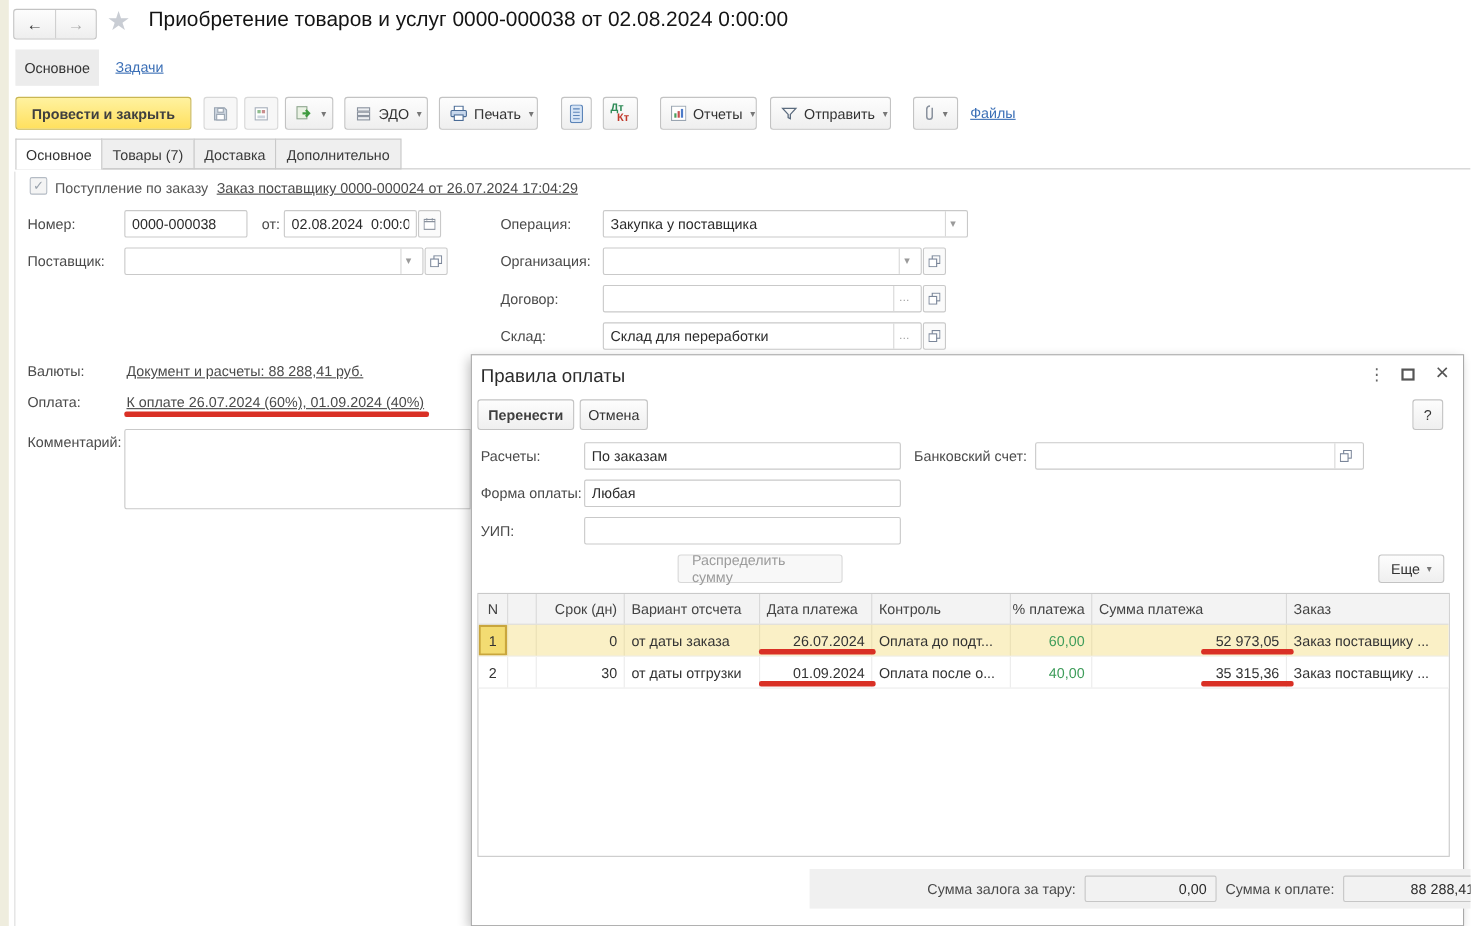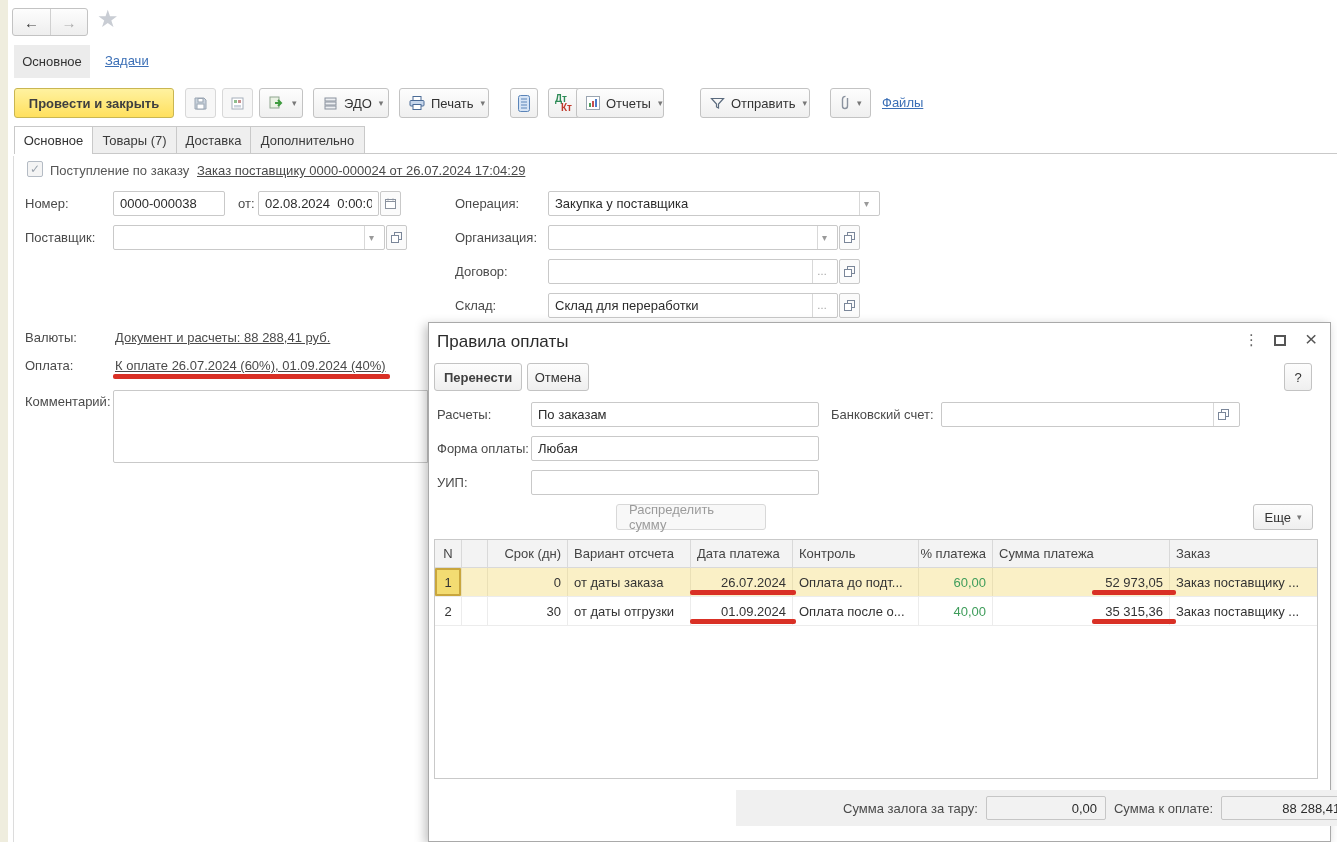--- a/index.html
+++ b/index.html
@@ -95,20 +95,21 @@
 
   <div class="navgroup">
     <div class="navbtn back">
         <span>←</span>
       </div>
     <div class="navbtn fwd">
         <span>→</span>
       </div>
   </div>
   <div class="star"><span>★</span></div>
+  <div class="title">Приобретение товаров и услуг 0000-000038 от 02.08.2024 0:00:00</div>
 
   <div class="navtab-main">Основное</div>
   <div class="navtab-tasks link">Задачи</div>
 
   <div class="btn yellow" style="left:14px;width:160px;justify-content:center;">Провести и закрыть</div>
   <div class="btn disabled" style="left:185px;width:31px;justify-content:center;">
     <span class="icon">
         <svg width="13" height="13">
           <path d="M1 1 h9 l2 2 v9 h-11 z" fill="#CBD4DE" stroke="#9AA5B2"></path>
           <rect x="4" y="1.5" width="5" height="3.5" fill="#fff" stroke="#9AA5B2"></rect>
@@ -165,21 +166,21 @@
           <line x1="3" y1="7" x2="9" y2="7" stroke="#5B84B8"></line>
           <line x1="3" y1="10" x2="9" y2="10" stroke="#5B84B8"></line>
           <line x1="3" y1="13" x2="9" y2="13" stroke="#5B84B8"></line>
         </svg>
       </span>
   </div>
   <div class="btn" style="left:548px;width:32px;flex-direction:column;justify-content:center;gap:0;padding:0;">
     <span class="dtkt-dt" style="align-self:flex-start;margin-left:6px;">Дт</span>
     <span class="dtkt-kt">Кт</span>
   </div>
-  <div class="btn" style="left:576px;width:88px;">
+  <div class="btn" style="left:600px;width:88px;">
     <span class="icon">
         <svg width="14" height="14">
           <rect x="0.5" y="0.5" width="13" height="13" fill="#fff" stroke="#9AA5B1"></rect>
           <rect x="3" y="7" width="2" height="4" fill="#4C9E5E"></rect>
           <rect x="6" y="5" width="2" height="6" fill="#C94F4F"></rect>
           <rect x="9" y="3" width="2" height="8" fill="#4C7BC9"></rect>
         </svg>
       </span>
     <span>Отчеты</span>
     <span class="dd">▾</span>

